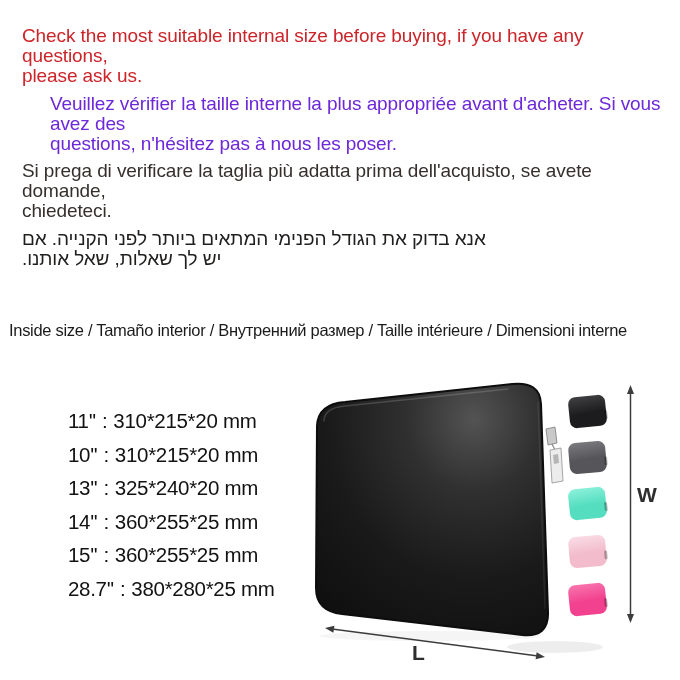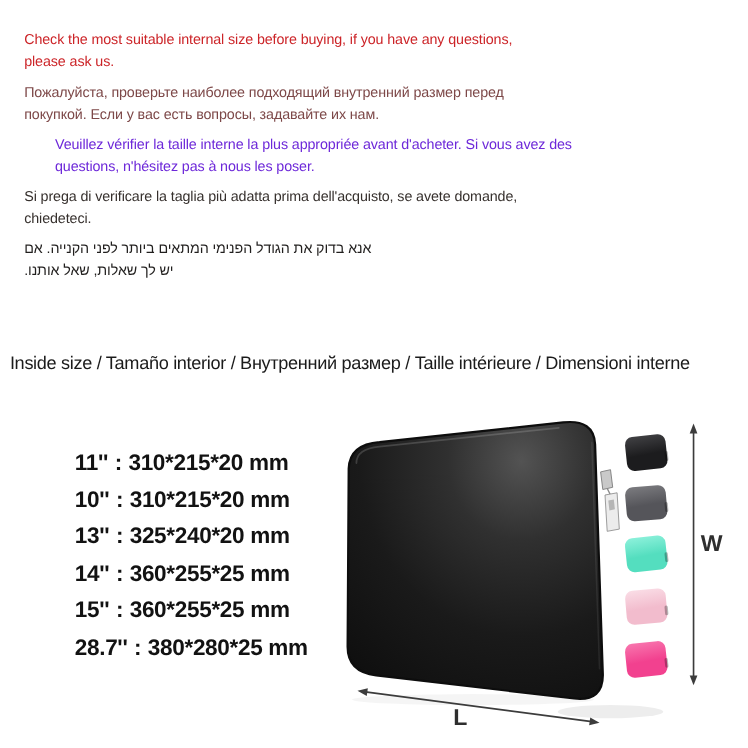--- a/index.html
+++ b/index.html
@@ -6,38 +6,38 @@
   body { background:#ffffff; font-family:"Liberation Sans", sans-serif; }
   #canvas {
     position:relative; width:680px; height:680px; margin:0 auto;
     background:#ffffff; overflow:hidden;
   }
 
   
   .notices { position:absolute; left:22px; top:26px; width:645px; }
   p.notice {
     margin:0 0 7.5px 0;
-    font-size:13px; line-height:20px;
+    font-size:19px; line-height:20px;
     white-space:pre-line;
     letter-spacing:-0.1px;
   }
   p.notice[dir="rtl"] { text-align:left; }
 
   
   .size-header {
     position:absolute; left:9px; top:321px; width:670px;
     font-size:16.5px; line-height:19px; color:#1b1b1b;
     letter-spacing:-0.3px; white-space:nowrap;
   }
 
   
   .size-table { position:absolute; left:68px; top:404px; }
   .size-row {
     height:33.5px; line-height:33.5px;
-    font-size:20.5px; font-weight:bold; color:#121212;
+    font-size:20.5px; font-weight:normal; color:#121212;
     letter-spacing:-0.3px; white-space:nowrap;
   }
   .size-sep { padding:0 6px; }
 
   
   .diagram-svg { position:absolute; left:0; top:0; width:680px; height:680px; }
 
   
   .dim-label {
     position:absolute; font-size:21px; font-weight:bold; color:#2e2e2e;
@@ -62,22 +62,20 @@
   .sw4 { top:584px; transform:rotate(-6deg); }
 </style>
 </head>
 <body>
 
 <div id="canvas">
 
   <div class="notices">
     <p class="notice" style="color: rgb(204, 36, 40);">Check the most suitable internal size before buying, if you have any questions,
 please ask us.</p>
-    <p class="notice" style="color: rgb(125, 72, 72);">Пожалуйста, проверьте наиболее подходящий внутренний размер перед
-покупкой. Если у вас есть вопросы, задавайте их нам.</p>
     <p class="notice" style="color: #6d28d9; margin-left: 28px;">Veuillez vérifier la taille interne la plus appropriée avant d'acheter. Si vous avez des
 questions, n'hésitez pas à nous les poser.</p>
     <p class="notice" style="color: rgb(54, 48, 45);">Si prega di verificare la taglia più adatta prima dell'acquisto, se avete domande,
 chiedeteci.</p>
     <p class="notice" dir="rtl" style="color: rgb(33, 31, 30);">אנא בדוק את הגודל הפנימי המתאים ביותר לפני הקנייה. אם
 יש לך שאלות, שאל אותנו.</p>
   </div>
 
   <div class="size-header">Inside size / Tamaño interior / Внутренний размер / Taille intérieure / Dimensioni interne</div>
 

